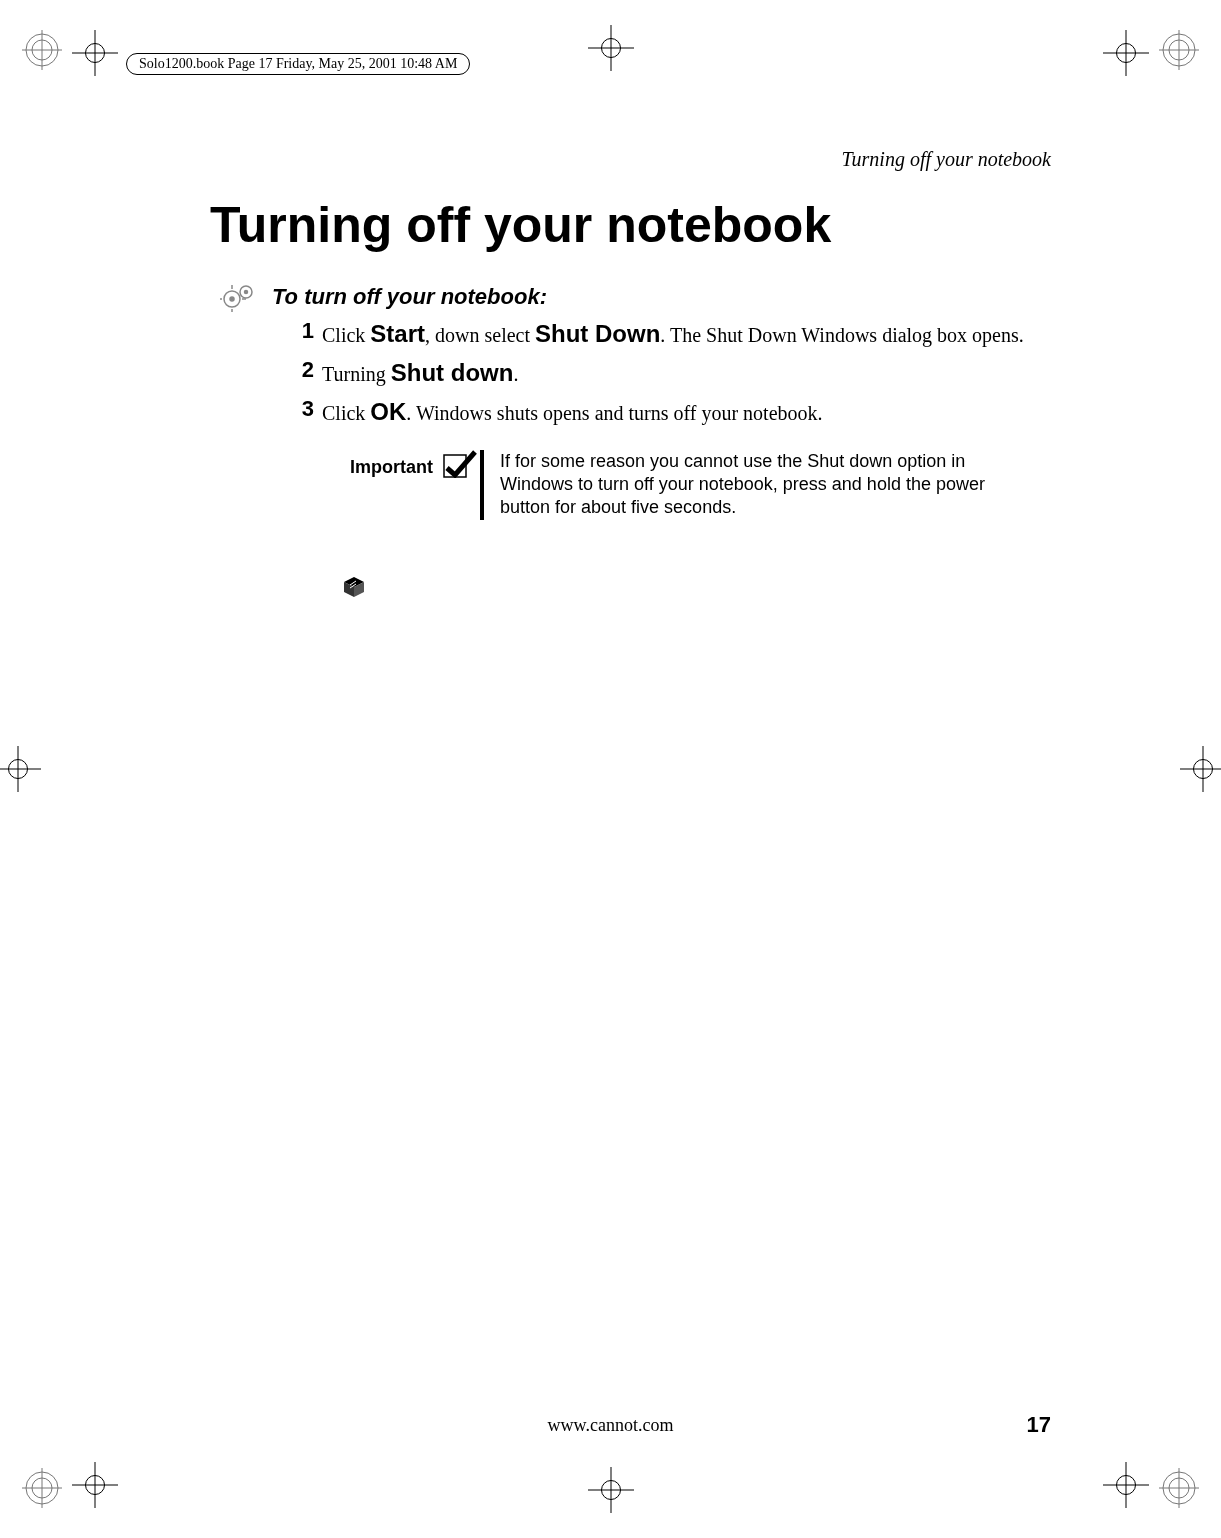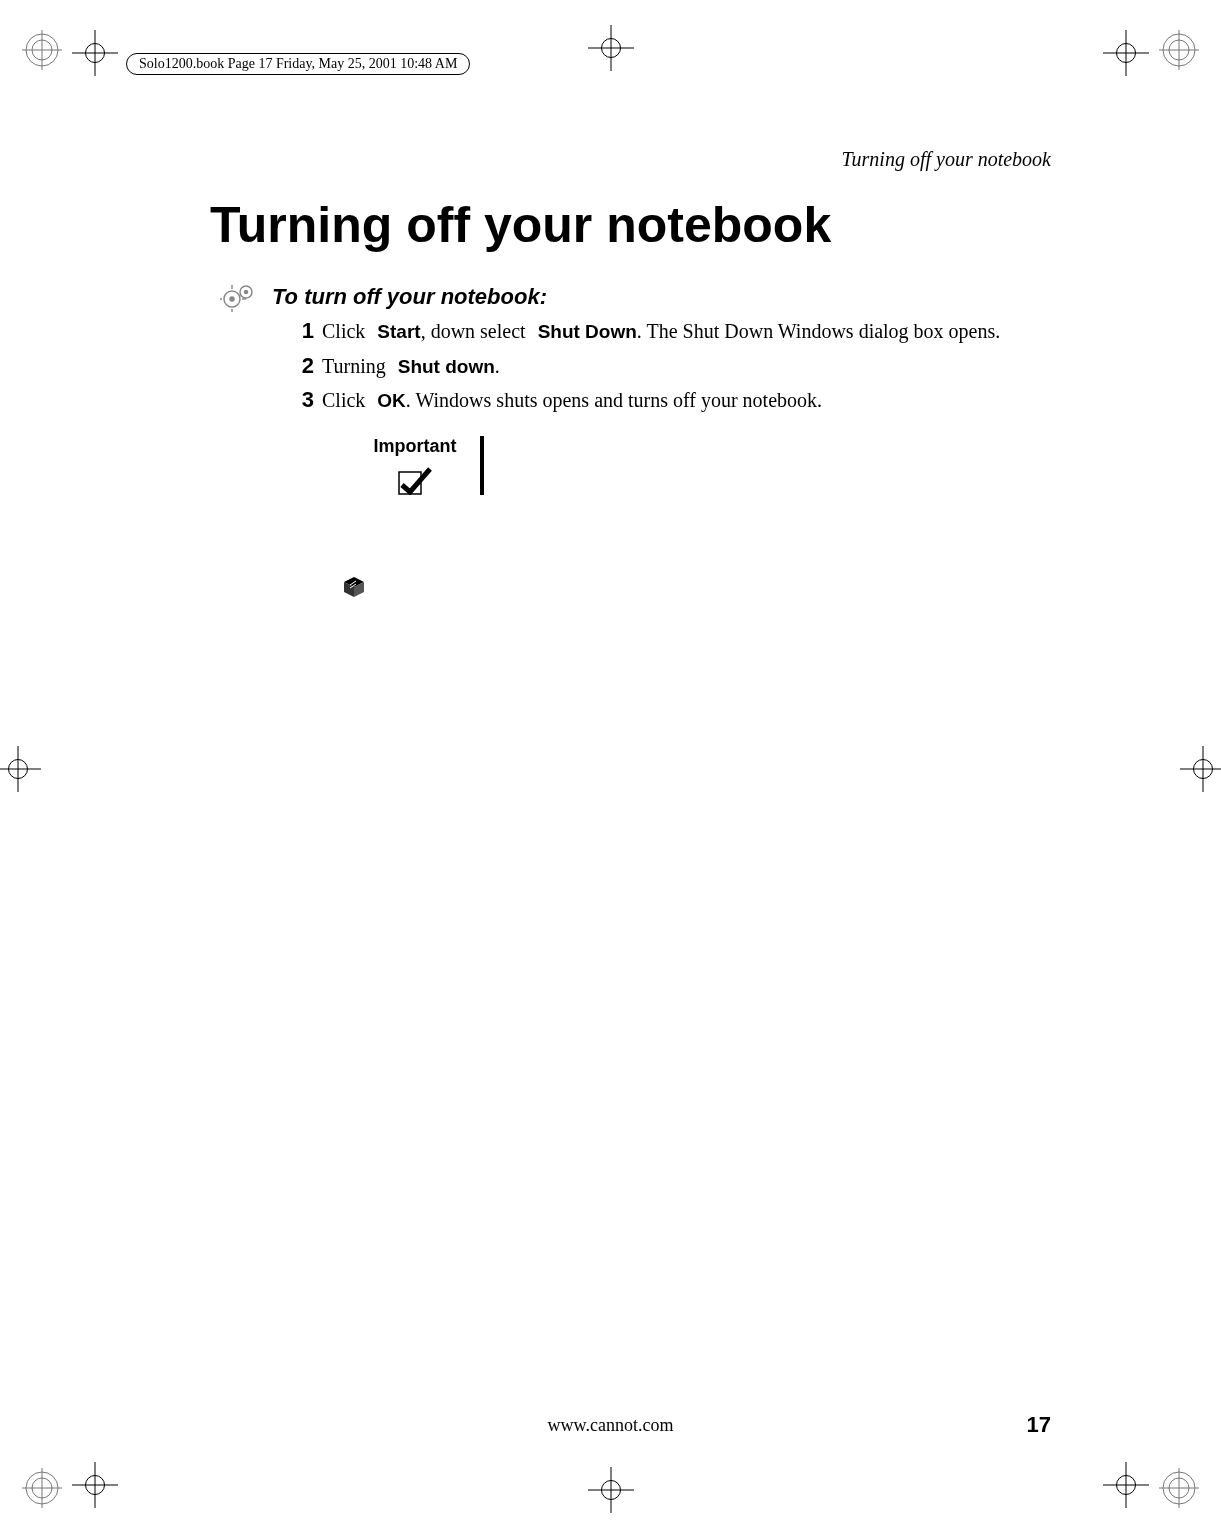--- a/index.html
+++ b/index.html
@@ -102,31 +102,31 @@
     margin: 2px 0 8px 72px;
     font: 20px Georgia, "Times New Roman", serif;
     line-height: 1.3;
   }
   .step-num {
     font: bold 22px Arial, Helvetica, sans-serif;
     min-width: 22px;
     text-align: right;
   }
   .step-body { flex: 1; }
-  .step-body strong { font-family: Arial, Helvetica, sans-serif; font-weight: bold; font-size: 19px; margin-left: 7px; }
+  .step-body strong { font-family: Arial, Helvetica, sans-serif; font-weight: bold; font-size: 24px; }
   .important-block {
     display: flex;
     align-items: flex-start;
     margin: 22px 0 0 130px;
   }
   .imp-left {
     width: 130px;
     display: flex;
-    flex-direction: column;
-    align-items: center;
+    flex-direction: row;
+    align-items: flex-end;
     gap: 10px;
   }
   .imp-label {
     font: bold 18px Arial, Helvetica, sans-serif;
   }
   .check-icon {
     width: 34px;
     height: 28px;
   }
   .imp-bar {
@@ -286,20 +286,21 @@
     <div class="imp-left">
       <span class="imp-label">Important</span>
       <span class="check-icon">
         <svg viewBox="0 0 34 28">
             <rect x="1" y="5" width="22" height="22" fill="#fff" stroke="#000" stroke-width="1.5"></rect>
             <path d="M4 18 L12 25 L32 2" fill="none" stroke="#000" stroke-width="5" stroke-linejoin="miter"></path>
           </svg>
       </span>
     </div>
     <div class="imp-bar"></div>
+    <div class="imp-text">If for some reason you cannot use the Shut down option in Windows to turn off your notebook, press and hold the power button for about five seconds.</div>
   </div>
 </div>
 
 <div class="end-icon">
   <svg viewBox="0 0 24 24">
       <g fill="#000">
         <path d="M12 2 L22 7 L12 12 L2 7 Z" fill="#000"></path>
         <path d="M2 7 L12 12 L12 22 L2 17 Z" fill="#333"></path>
         <path d="M22 7 L12 12 L12 22 L22 17 Z" fill="#555"></path>
       </g>

